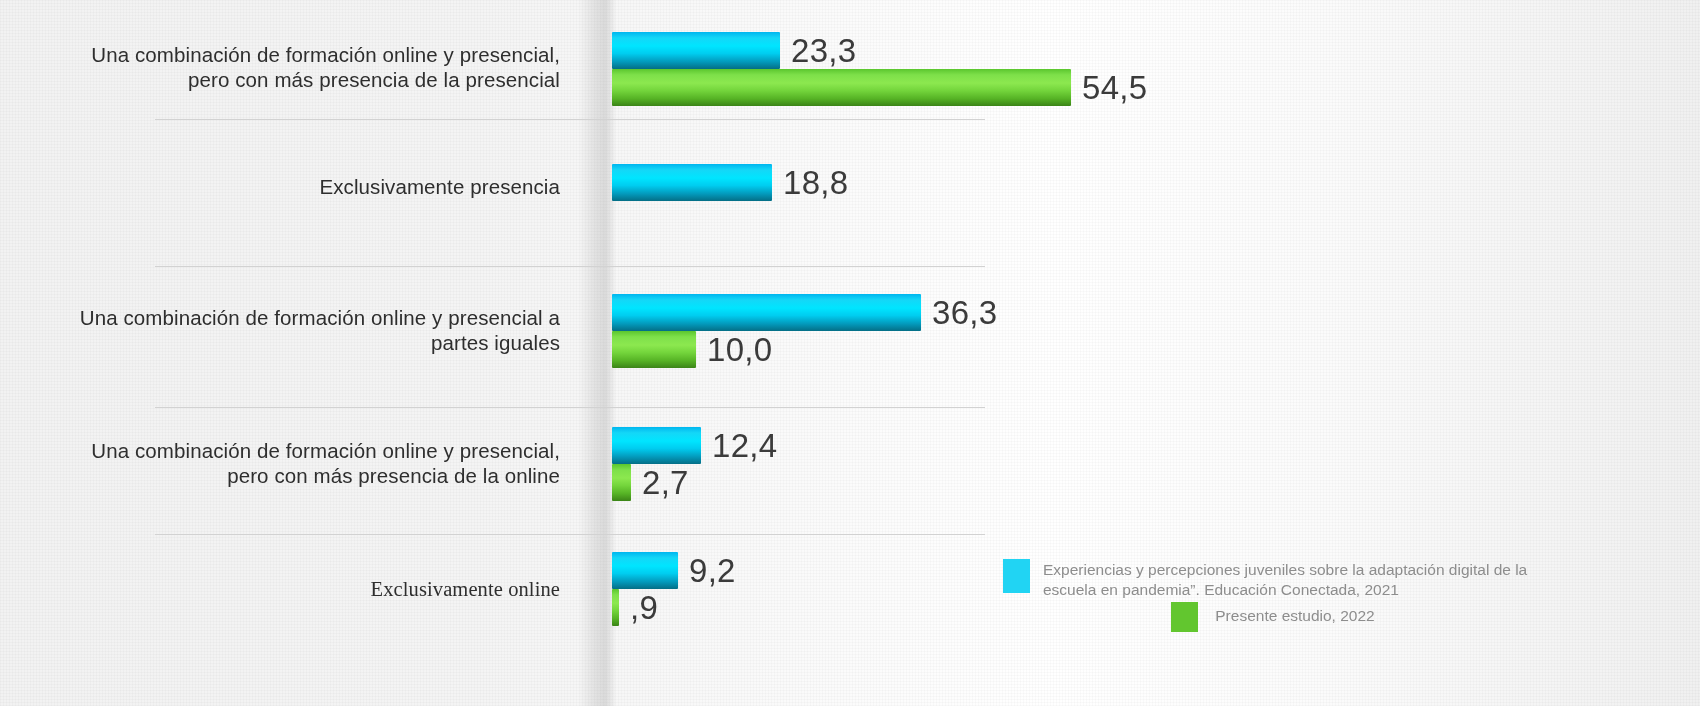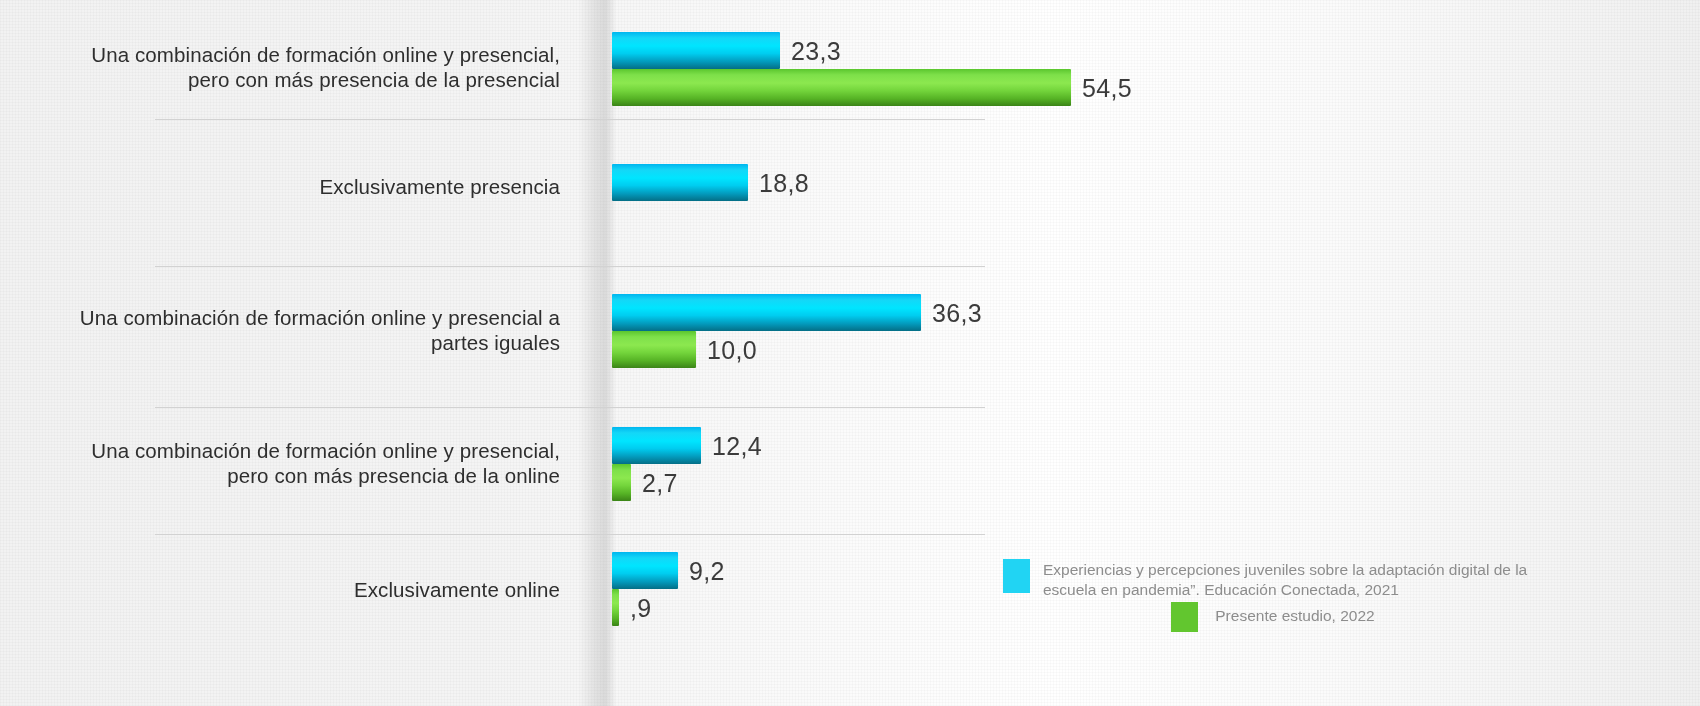--- a/index.html
+++ b/index.html
@@ -109,21 +109,21 @@
       #3b8417 100%);
   }
   .bar .val {
     position: absolute;
     left: 100%;
     top: 50%;
     transform: translateY(-50%);
     margin-left: 11px;
     white-space: nowrap;
     color: #3b3b3b;
-    font-size: 25px;
+    font-size: 33px;
     letter-spacing: .3px;
   }
 
   .sep {
     position: absolute;
     left: 155px;
     width: 830px;
     height: 1px;
     background: #d2d2d2;
   }
@@ -178,21 +178,21 @@
         <div class="bar green" style="width:459px;">
           <span class="val">54,5</span>
         </div>
       </div>
       <div class="sep" style="top:99px;"></div>
     </div>
 
     <div class="row" style="top:152px;">
       <div class="cat-label" style="top:22px;">Exclusivamente presencia</div>
       <div class="bars" style="top:12px;">
-        <div class="bar blue" style="width:136px;">
+        <div class="bar blue" style="width:136px;padding-left:24px;">
           <span class="val">18,8</span>
         </div>
       </div>
       <div class="sep" style="top:114px;"></div>
     </div>
 
     <div class="row" style="top:282px;">
       <div class="cat-label" style="top:23px;">Una combinación de formación online y presencial a partes iguales</div>
       <div class="bars" style="top:12px;">
         <div class="bar blue" style="width:309px;">
@@ -212,21 +212,21 @@
           <span class="val">12,4</span>
         </div>
         <div class="bar green" style="width:19px;">
           <span class="val">2,7</span>
         </div>
       </div>
       <div class="sep" style="top:122px;"></div>
     </div>
 
     <div class="row" style="top:540px;">
-      <div class="cat-label" style="top:37px;">Exclusivamente online</div>
+      <div class="cat-label" style="top:37px;font-family:Liberation Serif, serif;">Exclusivamente online</div>
       <div class="bars" style="top:12px;">
         <div class="bar blue" style="width:66px;">
           <span class="val">9,2</span>
         </div>
         <div class="bar green" style="width:7px;">
           <span class="val">,9</span>
         </div>
       </div>
     </div>
 

